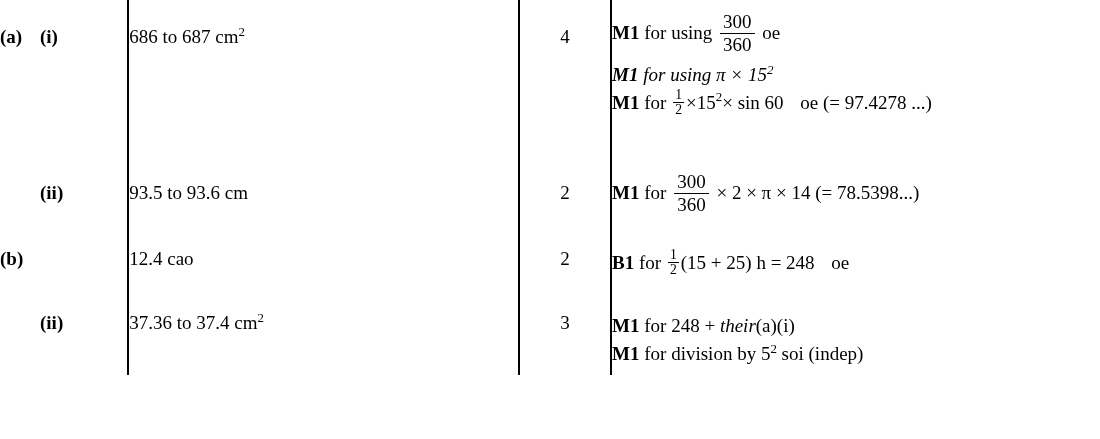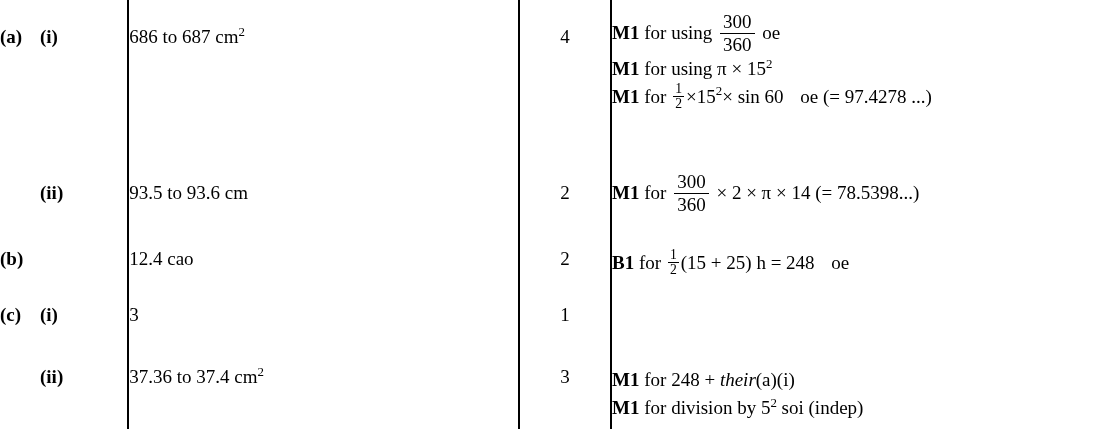--- a/index.html
+++ b/index.html
@@ -146,21 +146,21 @@
       <div class="notes" style="padding-top:12px;">
         <div>
           <b class="code">M1</b>
           <span>for using</span>
           <span class="frac">
             <span class="num">300</span>
             <span class="den">360</span>
           </span>
           <span>oe</span>
         </div>
-        <div style="margin-top:0;">
+        <div style="margin-top:6px;font-style:italic;">
           <b class="code">M1</b>
           <span>for using π × 15</span><sup>2</sup>
         </div>
         <div>
           <b class="code">M1</b>
           <span>for</span>
           <span class="sfrac"><span class="num">1</span><span class="den">2</span></span><span>×15</span><sup>2</sup><span>× sin 60</span>
           <span style="padding-left:12px;">oe (= 97.4278 ...)</span>
         </div>
       </div>
@@ -211,36 +211,20 @@
         <div>
           <b class="code">B1</b>
           <span>for</span>
           <span class="sfrac"><span class="num">1</span><span class="den">2</span></span><span>(15 + 25) h = 248</span>
           <span style="padding-left:12px;">oe</span>
         </div>
       </div>
     </td>
   </tr>
 
-  <tr class="r4">
-    <td class="col-label">
-      <div class="rowlabel pad-top-3">
-        <span class="part-a">(c)</span><span class="sub">(i)</span>
-      </div>
-    </td>
-    <td class="col-answer cell-pad-answer">
-      <div class="answer pad-top-3"><span>3</span><sup></sup></div>
-    </td>
-    <td class="col-marks cell-pad-marks">
-      <div class="marks pad-top-3">1</div>
-    </td>
-    <td class="col-notes cell-pad-notes">
-      <div class="notes"></div>
-    </td>
-  </tr>
 
   <tr class="r5">
     <td class="col-label">
       <div class="rowlabel pad-top-2">
         <span class="part-a"></span><span class="sub">(ii)</span>
       </div>
     </td>
     <td class="col-answer cell-pad-answer">
       <div class="answer pad-top-2"><span>37.36  to  37.4 cm</span><sup>2</sup></div>
     </td>

